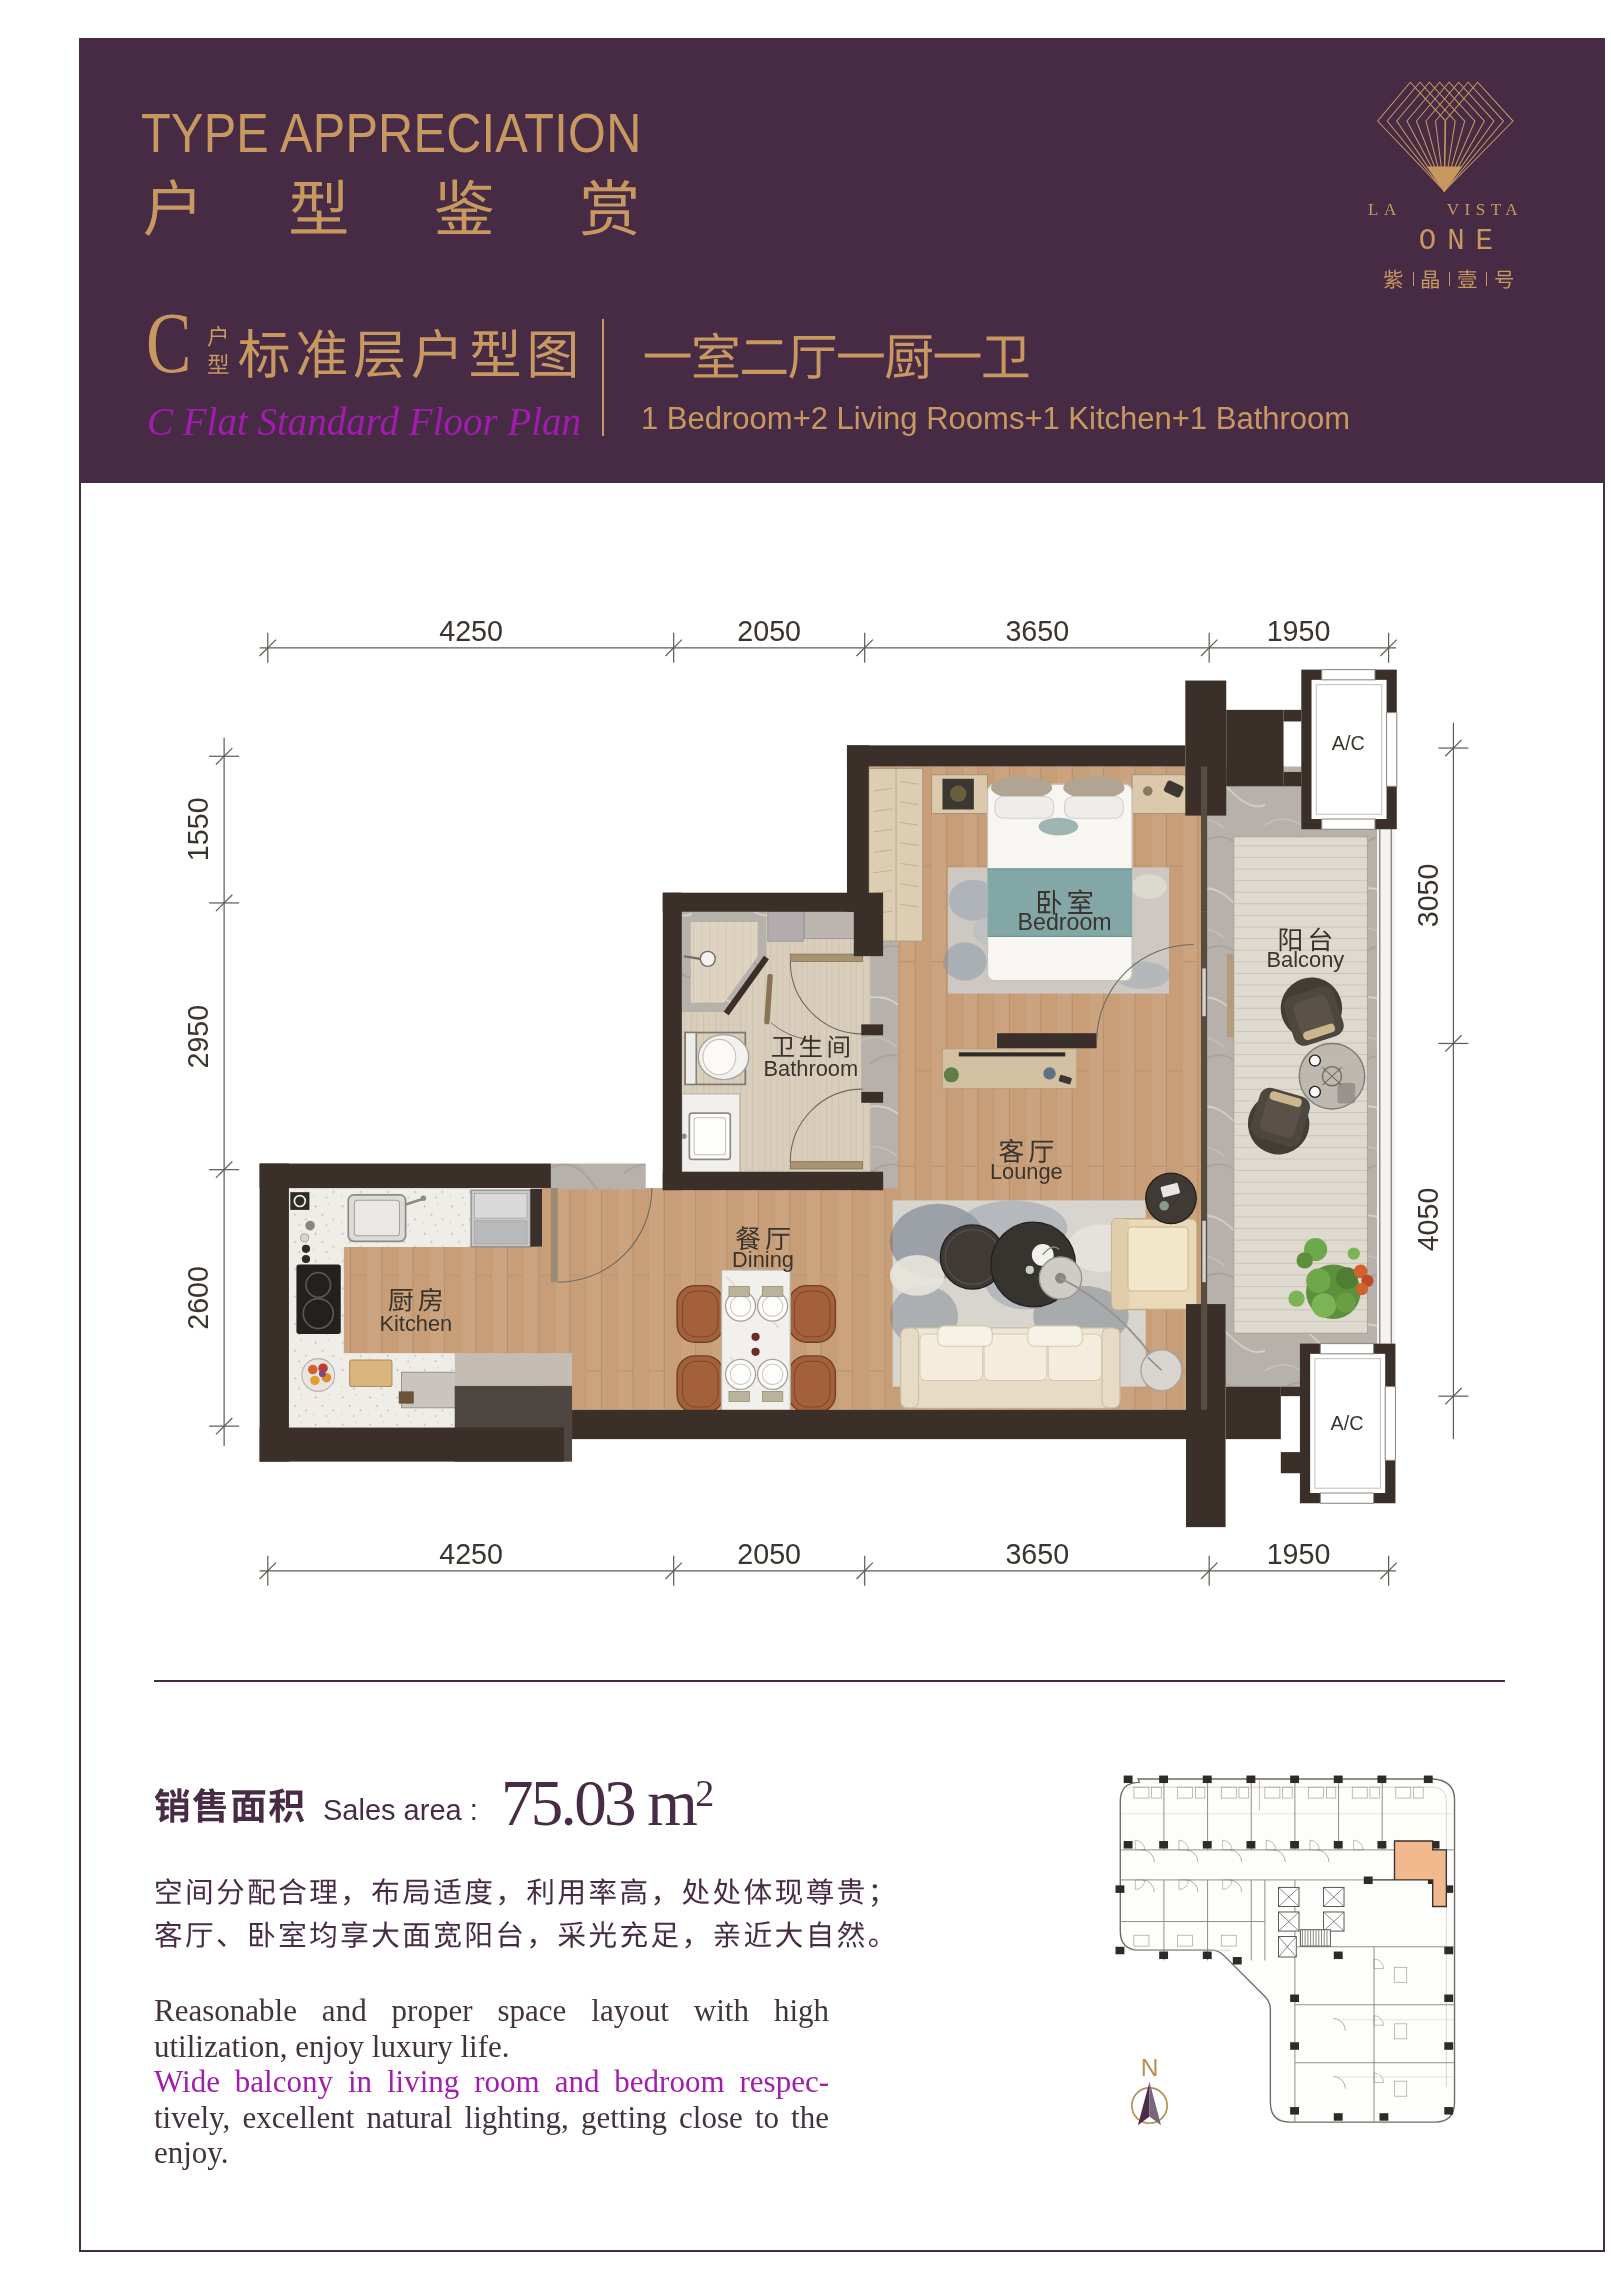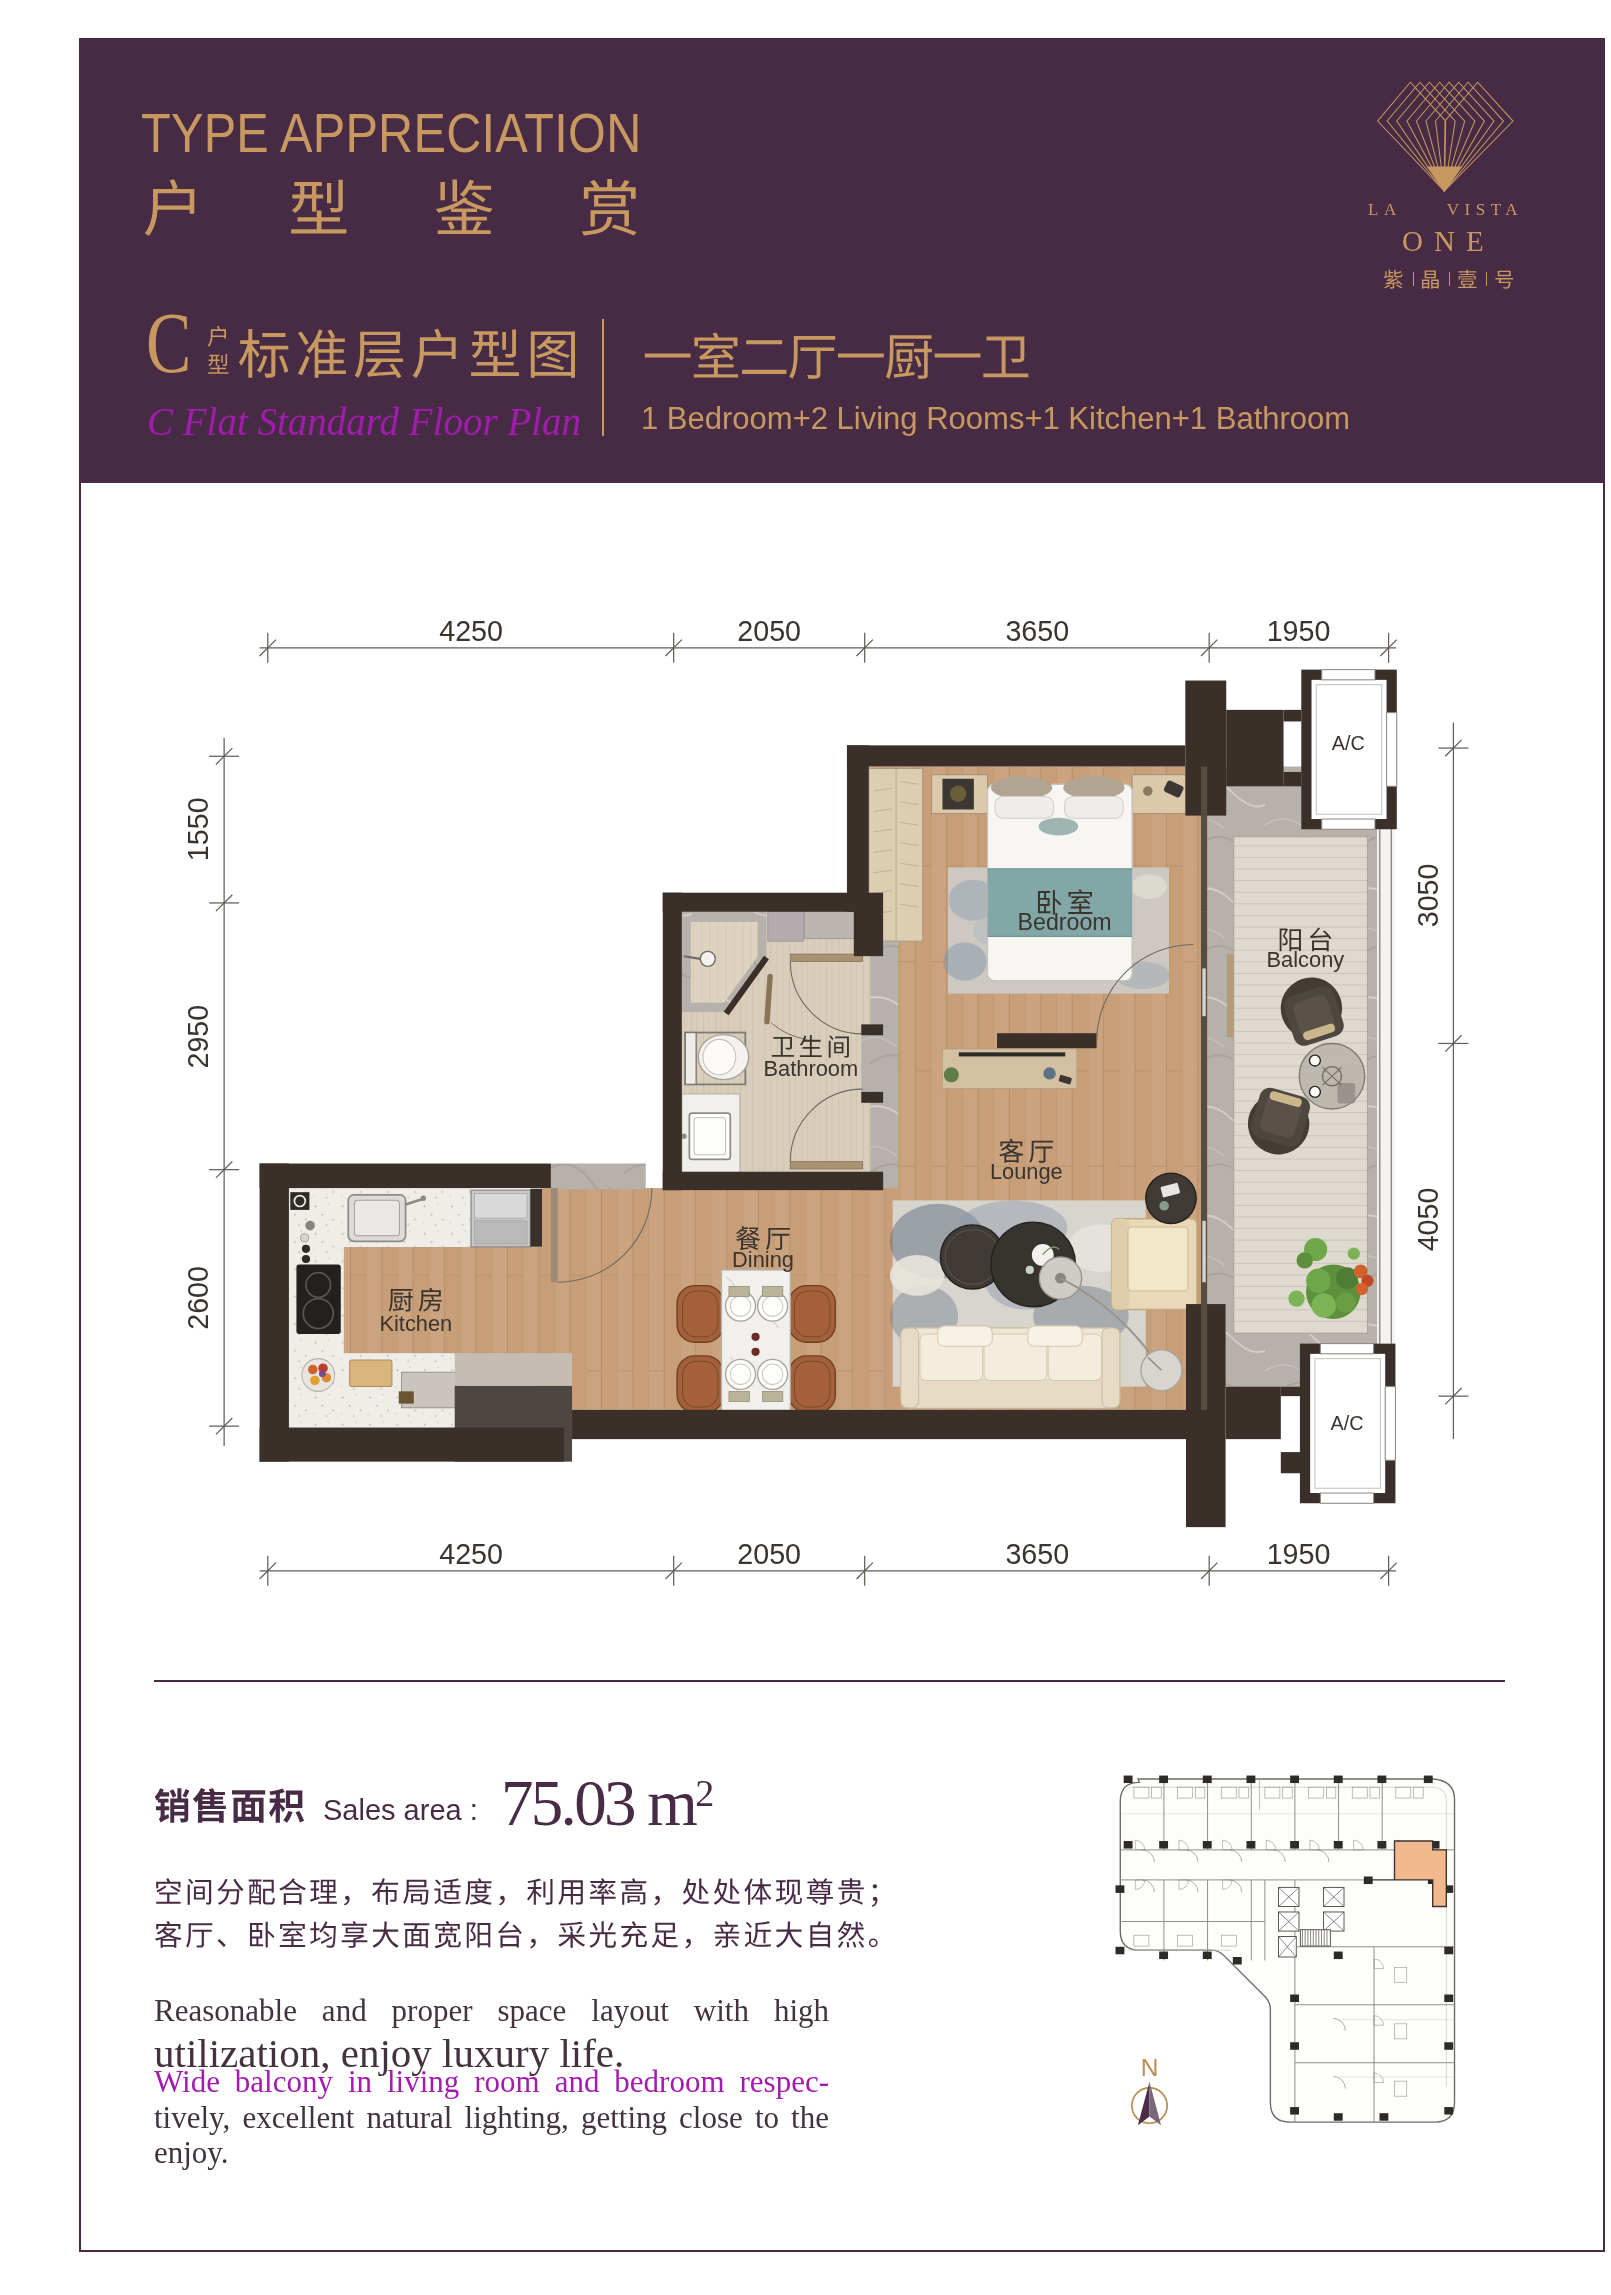--- a/index.html
+++ b/index.html
@@ -65,21 +65,21 @@
       <path d="M2057 121 L2009 178 L2064 281 L2109 178 Z" fill="none"></path>
       <path d="M2071 121 L2023 178 L2064 281 L2123 178 Z" fill="none"></path>
       <path d="M2085 121 L2037 178 L2064 281 L2137 178 Z" fill="none"></path>
       <path d="M2099 121 L2051 178 L2064 281 L2151 178 Z" fill="none"></path>
       <path d="M2113 121 L2065 178 L2064 281 L2165 178 Z" fill="none"></path>
       <path d="M2038 245 L2064 281 L2090 245 Z" fill="#c79961" stroke="none"></path>
     </svg>
 
 <div class="abs" style="left:1331px;top:200px;width:155px;text-align:justify;text-align-last:justify;font-family:'Liberation Serif',serif;font-size:17px;color:#c79961;letter-spacing:5.5px">LA&nbsp;VISTA</div>
 
-<div class="abs" style="left:1365px;top:225px;width:102px;text-align:left;font-family:Liberation Serif, serif;font-size:29px;color:#c79961;letter-spacing:11px">ONE</div>
+<div class="abs" style="left:1365px;top:225px;width:102px;text-align:right;font-family:Liberation Mono, monospace;font-size:29px;color:#c79961;letter-spacing:11px">ONE</div>
 
 <svg style="position:absolute;left:1346px;top:269px;overflow:visible" width="20.5" height="20.5" fill="#c79961" viewBox="0 0 30 30">
       <path transform="translate(0.0,26.4) scale(0.0300,0.0300)" d="M628 -92C710 -50 816 17 872 60L933 18C876 -22 771 -85 690 -128ZM283 -119C226 -68 135 -17 53 17C70 28 97 52 110 65C190 27 286 -33 349 -93ZM187 -283C206 -291 235 -296 434 -313C353 -273 285 -244 252 -232C194 -208 152 -194 119 -191C127 -172 137 -137 140 -122C167 -132 205 -136 472 -156V-1C472 11 469 14 453 15C438 16 387 16 328 14C339 33 351 60 355 80C428 80 476 79 507 69C539 58 547 40 547 1V-161L800 -179C831 -150 857 -122 875 -99L940 -131C893 -189 797 -272 718 -329L657 -300C684 -280 713 -256 741 -232L343 -208C472 -259 602 -323 729 -401L678 -452C639 -426 597 -400 555 -377L347 -361C407 -389 468 -423 525 -461L470 -503C388 -441 279 -387 245 -373C214 -359 189 -351 167 -348C175 -330 184 -297 187 -283ZM110 -767V-522L41 -514L49 -445C169 -463 343 -488 508 -513L506 -574L348 -553V-669H504V-731H348V-840H275V-543L178 -531V-767ZM861 -779C805 -749 710 -718 619 -694V-840H546V-575C546 -498 570 -478 668 -478C689 -478 823 -478 846 -478C921 -478 944 -505 953 -609C932 -613 903 -624 886 -634C883 -555 875 -542 839 -542C809 -542 696 -542 675 -542C627 -542 619 -547 619 -576V-632C722 -656 837 -689 919 -725Z"></path>
     </svg>
 
 <svg style="position:absolute;left:1383px;top:269px;overflow:visible" width="20.5" height="20.5" fill="#c79961" viewBox="0 0 30 30">
       <path transform="translate(0.0,26.4) scale(0.0300,0.0300)" d="M300 -588H699V-494H300ZM300 -740H699V-648H300ZM227 -804V-430H774V-804ZM163 -135H383V-21H163ZM163 -194V-296H383V-194ZM92 -362V80H163V44H383V74H457V-362ZM616 -135H839V-21H616ZM616 -194V-296H839V-194ZM545 -362V80H616V44H839V74H915V-362Z"></path>
     </svg>
 
 <svg style="position:absolute;left:1420px;top:269px;overflow:visible" width="20.5" height="20.5" fill="#c79961" viewBox="0 0 30 30">
@@ -631,21 +631,21 @@
       <path transform="translate(819.0,37.0) scale(0.0420,0.0420)" d="M268 -203C228 -128 160 -53 89 -4C108 7 138 29 152 41C220 -13 294 -97 341 -181ZM642 -170C711 -107 792 -17 829 39L894 -3C856 -60 773 -146 704 -207ZM420 -822C439 -790 457 -751 471 -717H132V-652H882V-717H555C542 -753 517 -803 494 -840ZM92 -308V-241H464V-8C464 5 460 9 445 9C430 10 379 11 324 9C335 29 345 58 350 78C423 78 471 77 501 66C532 55 541 35 541 -7V-241H915V-308H541V-413H930V-480H673C699 -524 726 -576 749 -624L673 -640C655 -594 624 -529 595 -480H362L393 -489C381 -531 350 -595 318 -642L251 -624C277 -580 304 -521 317 -480H71V-413H464V-308Z"></path>
       <path transform="translate(864.5,37.0) scale(0.0420,0.0420)" d="M81 -783C136 -730 201 -654 231 -607L292 -650C260 -697 193 -769 138 -820ZM866 -840C764 -809 574 -789 415 -780V-558C415 -428 406 -250 318 -120C335 -111 368 -89 381 -75C459 -187 483 -344 489 -475H693V-78H767V-475H952V-545H491V-558V-720C644 -730 814 -749 928 -784ZM262 -478H52V-404H189V-125C144 -108 92 -63 39 -6L89 63C140 -5 189 -64 223 -64C245 -64 277 -30 319 -4C389 39 472 51 597 51C693 51 872 45 943 40C944 19 956 -19 965 -39C868 -28 718 -20 599 -20C486 -20 401 -27 336 -68C302 -88 281 -107 262 -119Z"></path>
       <path transform="translate(910.0,37.0) scale(0.0420,0.0420)" d="M461 -839C460 -760 461 -659 446 -553H62V-476H433C393 -286 293 -92 43 16C64 32 88 59 100 78C344 -34 452 -226 501 -419C579 -191 708 -14 902 78C915 56 939 25 958 8C764 -73 633 -255 563 -476H942V-553H526C540 -658 541 -758 542 -839Z"></path>
       <path transform="translate(955.5,37.0) scale(0.0420,0.0420)" d="M239 -411H774V-264H239ZM239 -482V-631H774V-482ZM239 -194H774V-46H239ZM455 -842C447 -802 431 -747 416 -703H163V81H239V25H774V76H853V-703H492C509 -741 526 -787 542 -830Z"></path>
       <path transform="translate(1001.0,37.0) scale(0.0420,0.0420)" d="M765 -786C805 -745 851 -687 871 -649L929 -685C907 -723 860 -778 820 -818ZM345 -113C357 -53 364 25 365 72L439 61C438 16 427 -61 414 -120ZM551 -115C577 -56 602 23 611 70L685 54C675 7 647 -70 620 -128ZM758 -120C808 -58 865 28 889 82L959 49C933 -4 874 -88 824 -148ZM172 -141C138 -73 86 5 41 52L111 80C157 28 207 -53 241 -122ZM664 -828V-647V-628H501V-556H659C643 -438 586 -310 398 -212C416 -199 440 -176 452 -160C599 -238 671 -337 705 -438C749 -317 815 -223 910 -166C920 -185 943 -213 960 -227C847 -287 775 -407 737 -556H943V-628H735V-646V-828ZM258 -848C220 -726 137 -581 34 -492C50 -481 74 -459 86 -445C158 -509 219 -597 268 -689H433C421 -644 407 -601 390 -562C354 -585 310 -609 272 -626L237 -582C278 -562 327 -534 363 -509C346 -477 326 -448 305 -421C271 -448 225 -478 186 -500L144 -460C184 -435 231 -403 264 -374C205 -313 135 -267 57 -234C74 -222 99 -193 109 -176C302 -265 457 -441 517 -735L472 -753L458 -751H298C310 -777 321 -803 330 -829Z"></path>
       <path transform="translate(1046.5,37.0) scale(0.0420,0.0420)" d="M194 -244C111 -244 42 -176 42 -92C42 -7 111 61 194 61C279 61 347 -7 347 -92C347 -176 279 -244 194 -244ZM194 10C139 10 93 -35 93 -92C93 -147 139 -193 194 -193C251 -193 296 -147 296 -92C296 -35 251 10 194 10Z"></path>
     </svg>
 
 <div class="abs" style="left:117px;top:1993px;width:675px;font-family:'Liberation Serif',serif;font-size:31px;color:#43333f;text-align:justify;text-align-last:justify">Reasonable and proper space layout with high</div>
 
-<div class="abs" style="left:117px;top:2029px;width:675px;font-family:'Liberation Serif',serif;font-size:41px;color:#43333f">utilization, enjoy luxury life.</div>
+<div class="abs" style="left:117px;top:2029px;width:675px;font-family:'Liberation Serif',serif;font-size:31px;color:#43333f">utilization, enjoy luxury life.</div>
 
 <div class="abs" style="left:117px;top:2064px;width:675px;font-family:'Liberation Serif',serif;font-size:31px;color:#a21caf;text-align:justify;text-align-last:justify">Wide balcony in living room and bedroom respec-</div>
 
 <div class="abs" style="left:117px;top:2100px;width:675px;font-family:'Liberation Serif',serif;font-size:31px;color:#43333f;text-align:justify;text-align-last:justify">tively, excellent natural lighting, getting close to the</div>
 
 <div class="abs" style="left:117px;top:2135px;width:675px;font-family:'Liberation Serif',serif;font-size:31px;color:#43333f">enjoy.</div>
 <svg class="abs" style="left:1071px;top:1766px" width="382" height="382" viewBox="1570 2590 560 560" stroke="#8d8883" stroke-width="1.4" fill="none">
 
 <path d="M1614 2609 h432 q32 2 32 30 v444 q0 29 -29 29 h-212 q-29 0 -29 -29 v-136 q0 -11 -8 -19 l-60 -60 q-8 -8 -19 -8 h-105 q-28 0 -28 -28 v-190 q0 -28 28 -28 z" fill="#fdfdfc" stroke="#6f6a64" stroke-width="2"></path>
 <path d="M1600 2621 h446 q20 1 20 18 M1600 2860 h150 M2066 2640 v420" stroke="#c5c1bb" stroke-width="1"></path>

